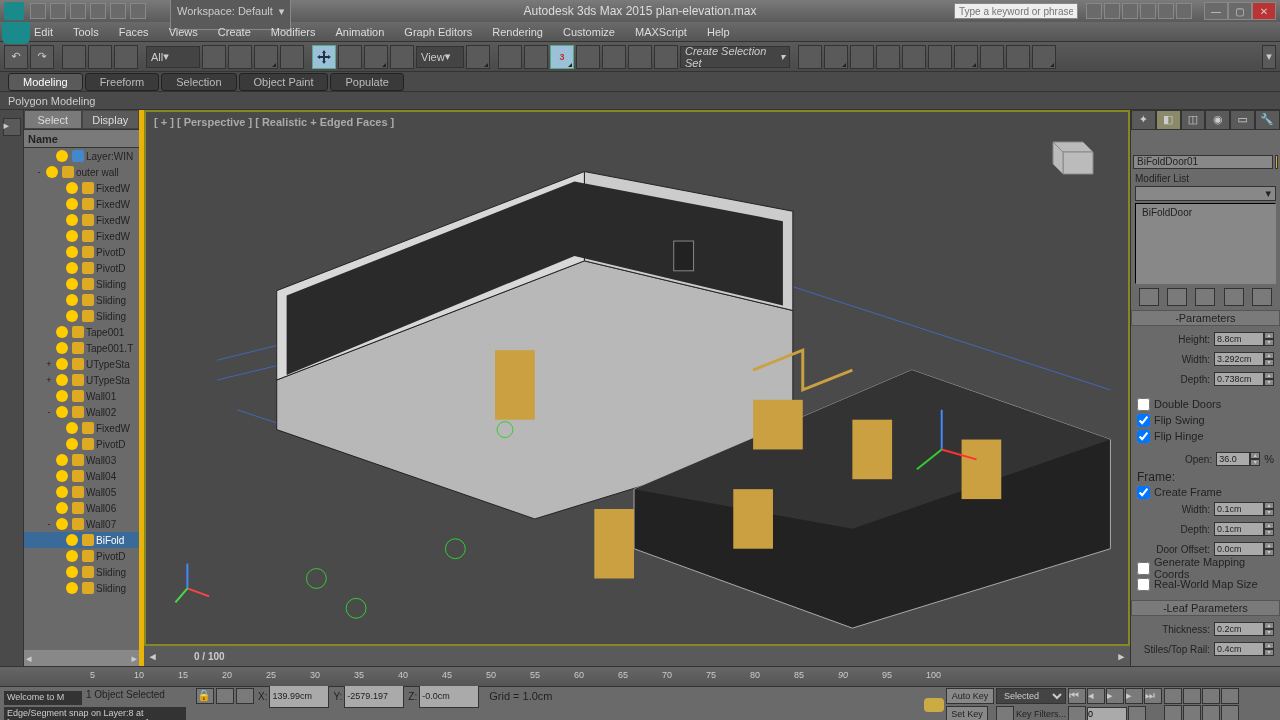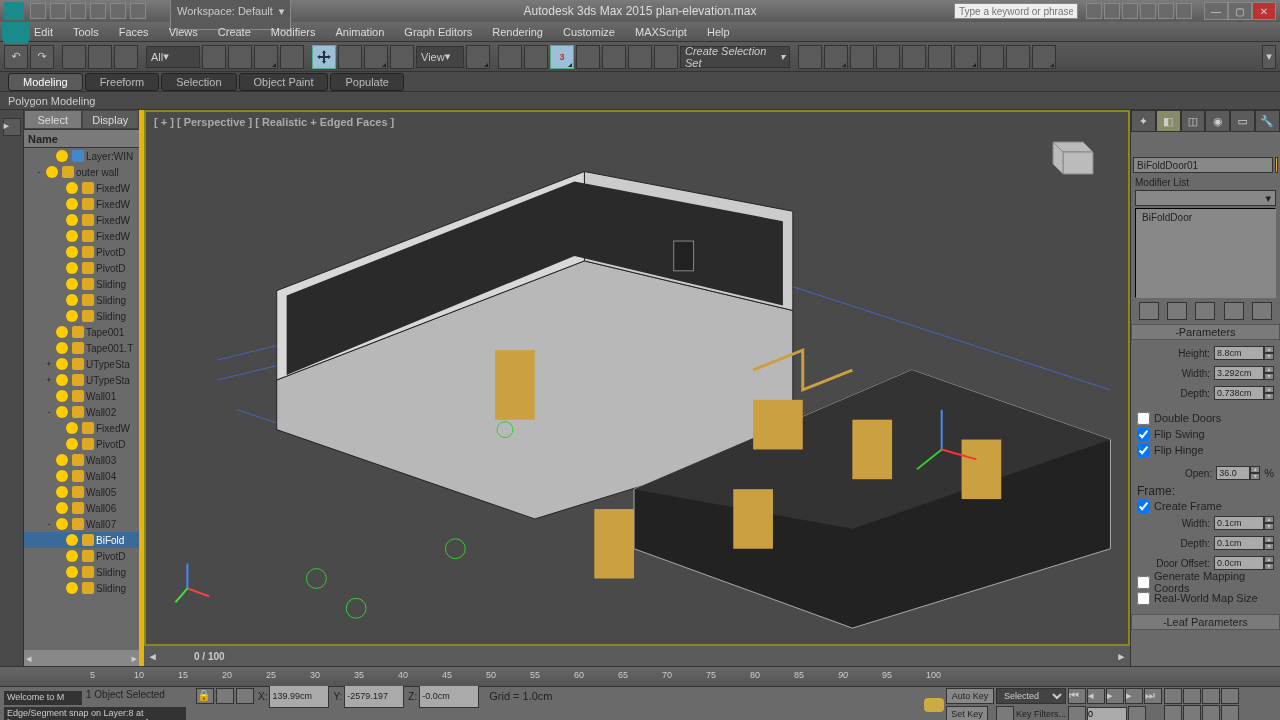--- a/index.html
+++ b/index.html
@@ -595,20 +595,38 @@
             <span>Generate Mapping Coords</span>
           </div>
         <div class="cp-check">
             <input type="checkbox" style="">
             <span>Real-World Map Size</span>
           </div>
       </div>
     </div>
     <div class="cp-rollout">
       <div class="cp-rollout-header">- <span>Leaf Parameters</span></div>
+      <div class="cp-rollout-body">
+        <div class="cp-row">
+            <span class="rl">Thickness:</span>
+            <input class="spinner" value="0.2cm" style="">
+            <div class="spin-btns">
+              <div>▴</div>
+              <div>▾</div>
+            </div>
+          </div>
+        <div class="cp-row">
+            <span class="rl">Stiles/Top Rail:</span>
+            <input class="spinner" value="0.4cm" style="">
+            <div class="spin-btns">
+              <div>▴</div>
+              <div>▾</div>
+            </div>
+          </div>
+      </div>
     </div>
   </div>
 </div>
 
 <div class="timeline" id="timeline">
     <span class="tick" style="left: 90px;">5</span>
     <span class="tick" style="left: 134px;">10</span>
     <span class="tick" style="left: 178px;">15</span>
     <span class="tick" style="left: 222px;">20</span>
     <span class="tick" style="left: 266px;">25</span>

